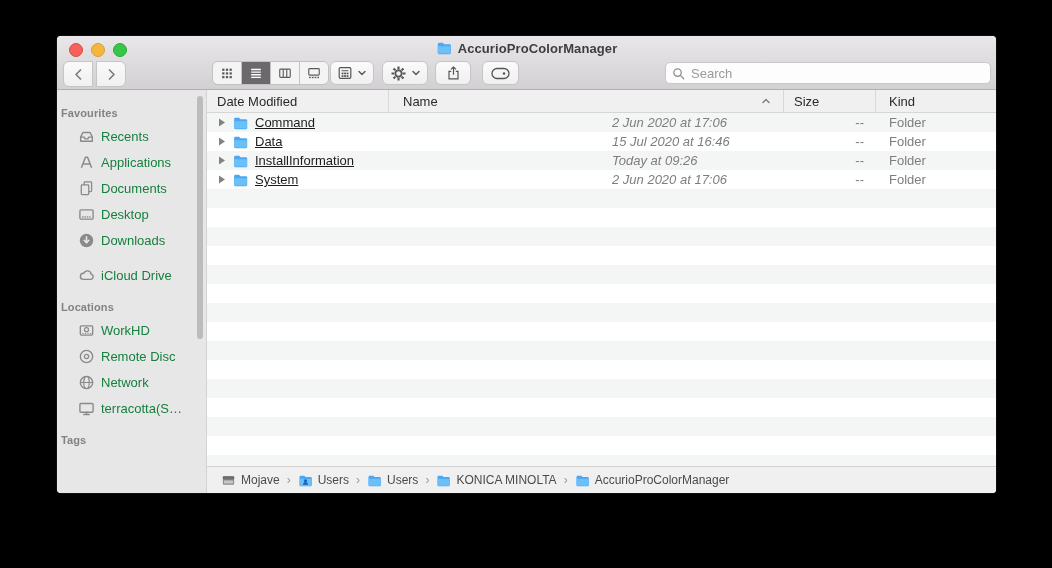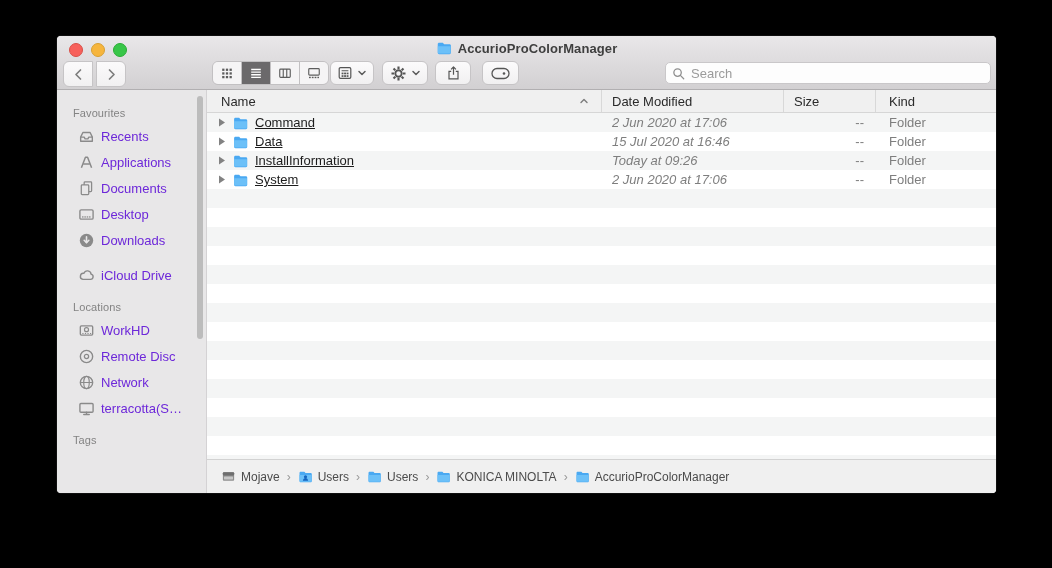--- a/index.html
+++ b/index.html
@@ -53,25 +53,25 @@
   .search input::placeholder{color:#9b9b9b;}
   .search .sicon{width:13px;height:13px;color:#8f8f8f;display:inline-flex;flex:none;}
 
   
   .wbody{display:flex;height:403px;}
 
   .sidebar{width:150px;flex:none;background:#e8e7e8;border-right:1px solid #d4d2d4;
     box-sizing:border-box;position:relative;padding-top:4px;overflow:hidden;}
   .sb-section{margin-top:9px;}
   .sb-section:first-child{margin-top:0;}
-  .sb-header{height:20px;line-height:20px;padding-left:16px;font-size:11px;color:#838383;
-    font-weight:normal;letter-spacing:0.1px;}
+  .sb-header{height:20px;line-height:20px;padding-left:4px;font-size:11px;color:#838383;
+    font-weight:bold;letter-spacing:0.1px;}
   .sb-item{height:26px;display:flex;align-items:center;padding-left:21px;gap:6px;cursor:default;}
   .sb-icon{width:17px;height:17px;display:inline-flex;color:#8a8a8a;flex:none;}
-  .sb-label{font-size:13px;color:#6d28d9;white-space:nowrap;}
+  .sb-label{font-size:13px;color:#15803d;white-space:nowrap;}
   .sb-scroll{position:absolute;right:3px;top:6px;width:6px;height:243px;border-radius:3px;
     background:#bcbcbc;}
 
   .content{flex:1;display:flex;flex-direction:column;min-width:0;background:#fff;}
 
   .list-header{height:22px;flex:none;display:flex;background:#f0f0f0;border-bottom:1px solid #d6d6d6;
     font-size:13px;color:#2a2a2a;align-items:center;}
   .hcol{box-sizing:border-box;height:100%;display:flex;align-items:center;padding-left:10px;}
   .hcol.name{width:395px;padding-left:14px;border-right:1px solid #d8d8d8;position:relative;}
   .hcol.date{width:182px;border-right:1px solid #d8d8d8;}
@@ -83,21 +83,21 @@
     background:repeating-linear-gradient(to bottom,#f4f5f5 0 19px,#ffffff 19px 38px);}
   .row{height:19px;display:flex;align-items:center;font-size:13px;}
   .cell{box-sizing:border-box;display:flex;align-items:center;height:100%;}
   .cell.name{width:395px;padding-left:11px;gap:6px;color:#1c1c1c;text-decoration:underline;}
   .cell.date{width:182px;padding-left:10px;color:#7e7e7e;font-style:italic;}
   .cell.size{width:92px;justify-content:flex-end;padding-right:12px;color:#7e7e7e;}
   .cell.kind{flex:1;padding-left:13px;color:#7e7e7e;}
   .disc{width:8px;height:9px;display:inline-flex;color:#828282;flex:none;}
   .ficon{width:17px;height:16px;display:inline-flex;flex:none;}
 
-  .pathbar{height:34px;flex:none;box-sizing:border-box;border-top:1px solid #d2d2d2;background:#f0f0f0;
+  .pathbar{height:27px;flex:none;box-sizing:border-box;border-top:1px solid #d2d2d2;background:#f0f0f0;
     display:flex;align-items:center;padding-left:14px;font-size:12px;color:#4b4b4b;overflow:hidden;}
   .p-item{display:flex;align-items:center;gap:5px;white-space:nowrap;}
   .p-icon{width:15px;height:15px;display:inline-flex;flex:none;}
   .p-sep{color:#9a9a9a;margin:0 7px;font-size:12px;}
 
   svg{width:100%;height:100%;display:block;}
 </style>
 </head>
 <body>
 
@@ -364,30 +364,30 @@
               <span class="sb-label">terracotta(S…</span>
             </div>
           </div>
           <div class="sb-section">
             <div class="sb-header">Tags</div>
           </div>
         </div>
 
       <div class="content">
         <div class="list-header">
+          <div class="hcol date">
+            <span>Date Modified</span>
+          </div>
           <div class="hcol name">
             <span>Name</span>
             <span class="sortind">
                 <svg viewBox="0 0 10 10">
                   <path d="M2 6.5L5 3.5L8 6.5" fill="none" stroke="currentColor" stroke-width="1.4" stroke-linecap="round" stroke-linejoin="round"></path>
                 </svg>
               </span>
-          </div>
-          <div class="hcol date">
-            <span>Date Modified</span>
           </div>
           <div class="hcol size">
             <span>Size</span>
           </div>
           <div class="hcol kind">
             <span>Kind</span>
           </div>
         </div>
 
         <div class="rows" id="rows">

